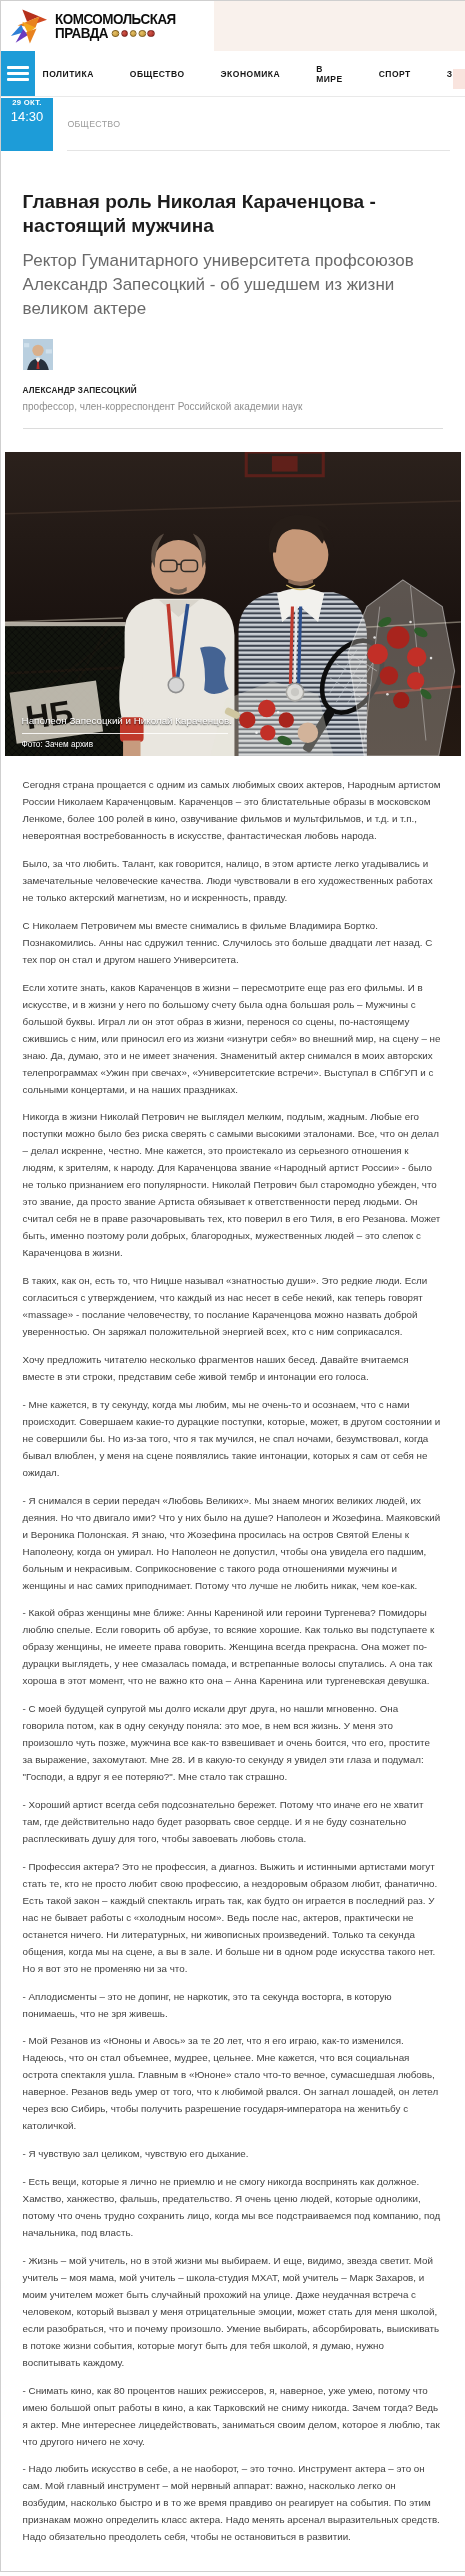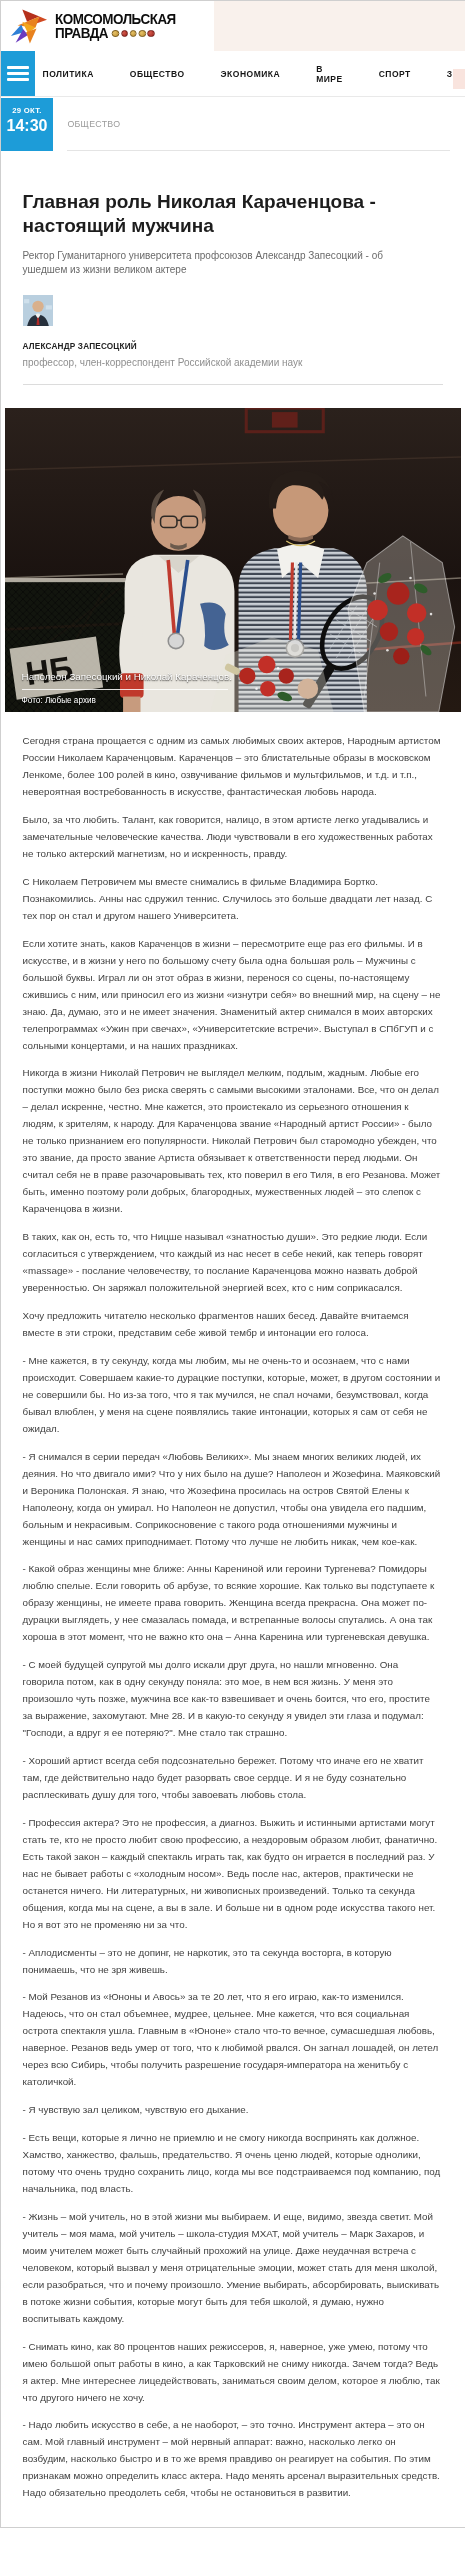--- a/index.html
+++ b/index.html
@@ -24,29 +24,29 @@
   .mainnav { position:relative; height:46px; background:#fff; border-bottom:1px solid #e9e9e9; display:flex; align-items:stretch; }
   .hamburger { width:44px; background:#1d9cd8; border:none; display:flex; flex-direction:column;
                justify-content:center; align-items:center; gap:3.6px; cursor:pointer; }
   .hamburger .bar { width:21.6px; height:2.6px; background:#fff; border-radius:1px; }
   .nav-items { display:flex; align-items:center; gap:36px; margin-left:8px; }
   .nav-item { font-size:8.5px; font-weight:bold; letter-spacing:0.5px; color:#161616; text-decoration:none; cursor:pointer; }
   .nav-edge-ad { position:absolute; right:0; top:17.5px; width:12.4px; height:20.6px; background:#f9e4de; }
 
   
   .meta-row { display:flex; align-items:stretch; height:53px; margin-top:1px; }
-  .date-badge { width:52px; background:#1d9cd8; color:#fff; text-align:center; padding-top:8px; flex:none; }
+  .date-badge { width:52px; background:#1d9cd8; color:#fff; text-align:center; padding-top:0; flex:none; }
   .date-badge .d { font-size:7.7px; font-weight:bold; letter-spacing:0.3px; }
-  .date-badge .t { font-size:16px; font-weight:bold; margin-top:1.5px; }
+  .date-badge .t { font-size:13px; font-weight:normal; margin-top:1.5px; }
   .category-row { flex:1; margin:0 15.5px 0 14.4px; border-bottom:0.5px solid #e4e4e4; display:flex; align-items:center; }
   .category { color:#9b9b9b; font-size:8.8px; letter-spacing:0.3px; cursor:pointer; }
 
   
   .title { margin:39px 21.6px 0; font-size:19px; line-height:1.28; font-weight:bold; color:#1d1d1d; }
-  .deck  { margin:10.3px 21.6px 0; font-size:10px; line-height:1.42; color:#6a6a6a; width:407px; }
+  .deck  { margin:10.3px 21.6px 0; font-size:17px; line-height:1.42; color:#6a6a6a; width:407px; }
 
   .author { margin:17.5px 21.6px 0; display:flex; gap:14px; align-items:flex-start;flex-direction:column; }
   .avatar { width:30px; height:31px; flex:none; overflow:hidden; }
   .author-name { font-size:8.2px; font-weight:bold; color:#222; letter-spacing:0.2px; padding-top:2.1px; cursor:pointer; }
   .author-role { font-size:10px; color:#8f8f8f; margin-top:6.2px; }
   .head-divider { margin:15.5px 21.6px 0; border:none; border-top:0.5px solid #dcdcdc; }
 
   
   .photo { margin:23px 4.1px 0; position:relative; height:304px; background:#17100d; }
   .photo svg { display:block; width:100%; height:100%; }
@@ -242,21 +242,21 @@
         <circle cx="512" cy="545" r="15" fill="#c22f27"></circle>
       <ellipse cx="545" cy="560" rx="15" ry="8" fill="#2e5c2a" transform="rotate(20 545 560)"></ellipse>
       <circle cx="490" cy="545" r="2.5" fill="#fff" opacity=".8"></circle>
         <circle cx="532" cy="505" r="2.5" fill="#fff" opacity=".8"></circle>
 
       <rect x="428" y="500" width="30" height="14" rx="6" fill="#cfc6a0" transform="rotate(25 443 507)"></rect>
     </svg>
     <figcaption class="photo-caption">
       <div class="cap-title">Наполеон Запесоцкий и Николай Караченцов.</div>
       <div class="cap-line"></div>
-      <div class="cap-credit">Фото: Любые архив</div>
+      <div class="cap-credit">Фото: Зачем архив</div>
     </figcaption>
   </figure>
 
   <div class="article-body">
       <p>Сегодня страна прощается с одним из самых любимых своих актеров, Народным артистом России Николаем Караченцовым. Караченцов – это блистательные образы в московском Ленкоме, более 100 ролей в кино, озвучивание фильмов и мультфильмов, и т.д. и т.п., невероятная востребованность в искусстве, фантастическая любовь народа.</p>
       <p>Было, за что любить. Талант, как говорится, налицо, в этом артисте легко угадывались и замечательные человеческие качества. Люди чувствовали в его художественных работах не только актерский магнетизм, но и искренность, правду.</p>
       <p>С Николаем Петровичем мы вместе снимались в фильме Владимира Бортко. Познакомились. Анны нас сдружил теннис. Случилось это больше двадцати лет назад. С тех пор он стал и другом нашего Университета.</p>
       <p>Если хотите знать, каков Караченцов в жизни – пересмотрите еще раз его фильмы. И в искусстве, и в жизни у него по большому счету была одна большая роль – Мужчины с большой буквы. Играл ли он этот образ в жизни, перенося со сцены, по-настоящему сжившись с ним, или приносил его из жизни «изнутри себя» во внешний мир, на сцену – не знаю. Да, думаю, это и не имеет значения. Знаменитый актер снимался в моих авторских телепрограммах «Ужин при свечах», «Университетские встречи». Выступал в СПбГУП и с сольными концертами, и на наших праздниках.</p>
       <p>Никогда в жизни Николай Петрович не выглядел мелким, подлым, жадным. Любые его поступки можно было без риска сверять с самыми высокими эталонами. Все, что он делал – делал искренне, честно. Мне кажется, это проистекало из серьезного отношения к людям, к зрителям, к народу. Для Караченцова звание «Народный артист России» - было не только признанием его популярности. Николай Петрович был старомодно убежден, что это звание, да просто звание Артиста обязывает к ответственности перед людьми. Он считал себя не в праве разочаровывать тех, кто поверил в его Тиля, в его Резанова. Может быть, именно поэтому роли добрых, благородных, мужественных людей – это слепок с Караченцова в жизни.</p>
       <p>В таких, как он, есть то, что Ницше называл «знатностью души». Это редкие люди. Если согласиться с утверждением, что каждый из нас несет в себе некий, как теперь говорят «massage» - послание человечеству, то послание Караченцова можно назвать доброй уверенностью. Он заряжал положительной энергией всех, кто с ним соприкасался.</p>

